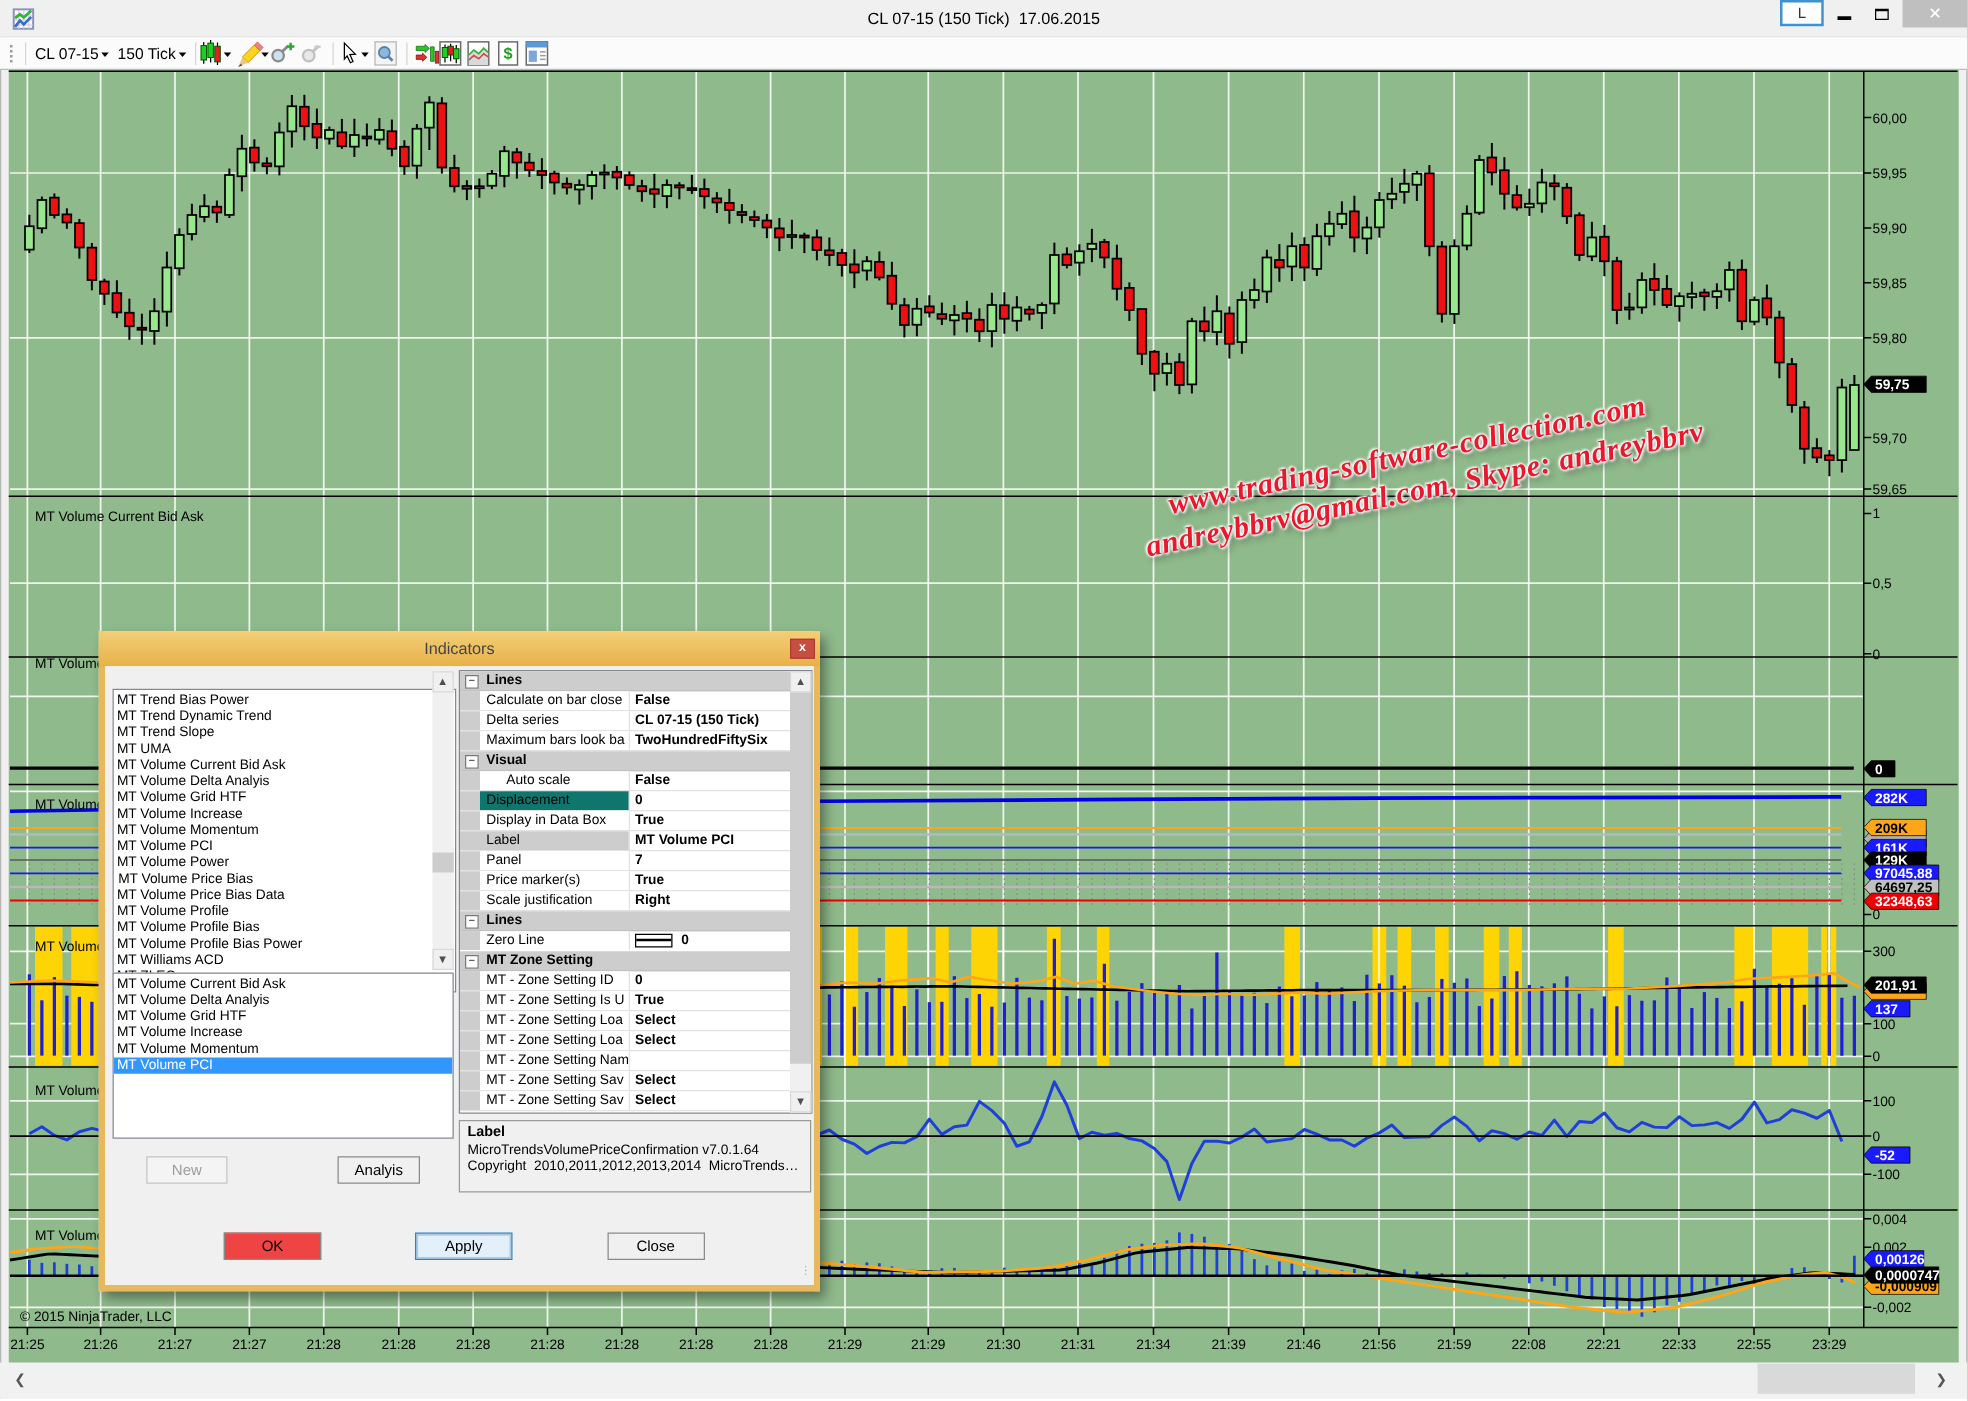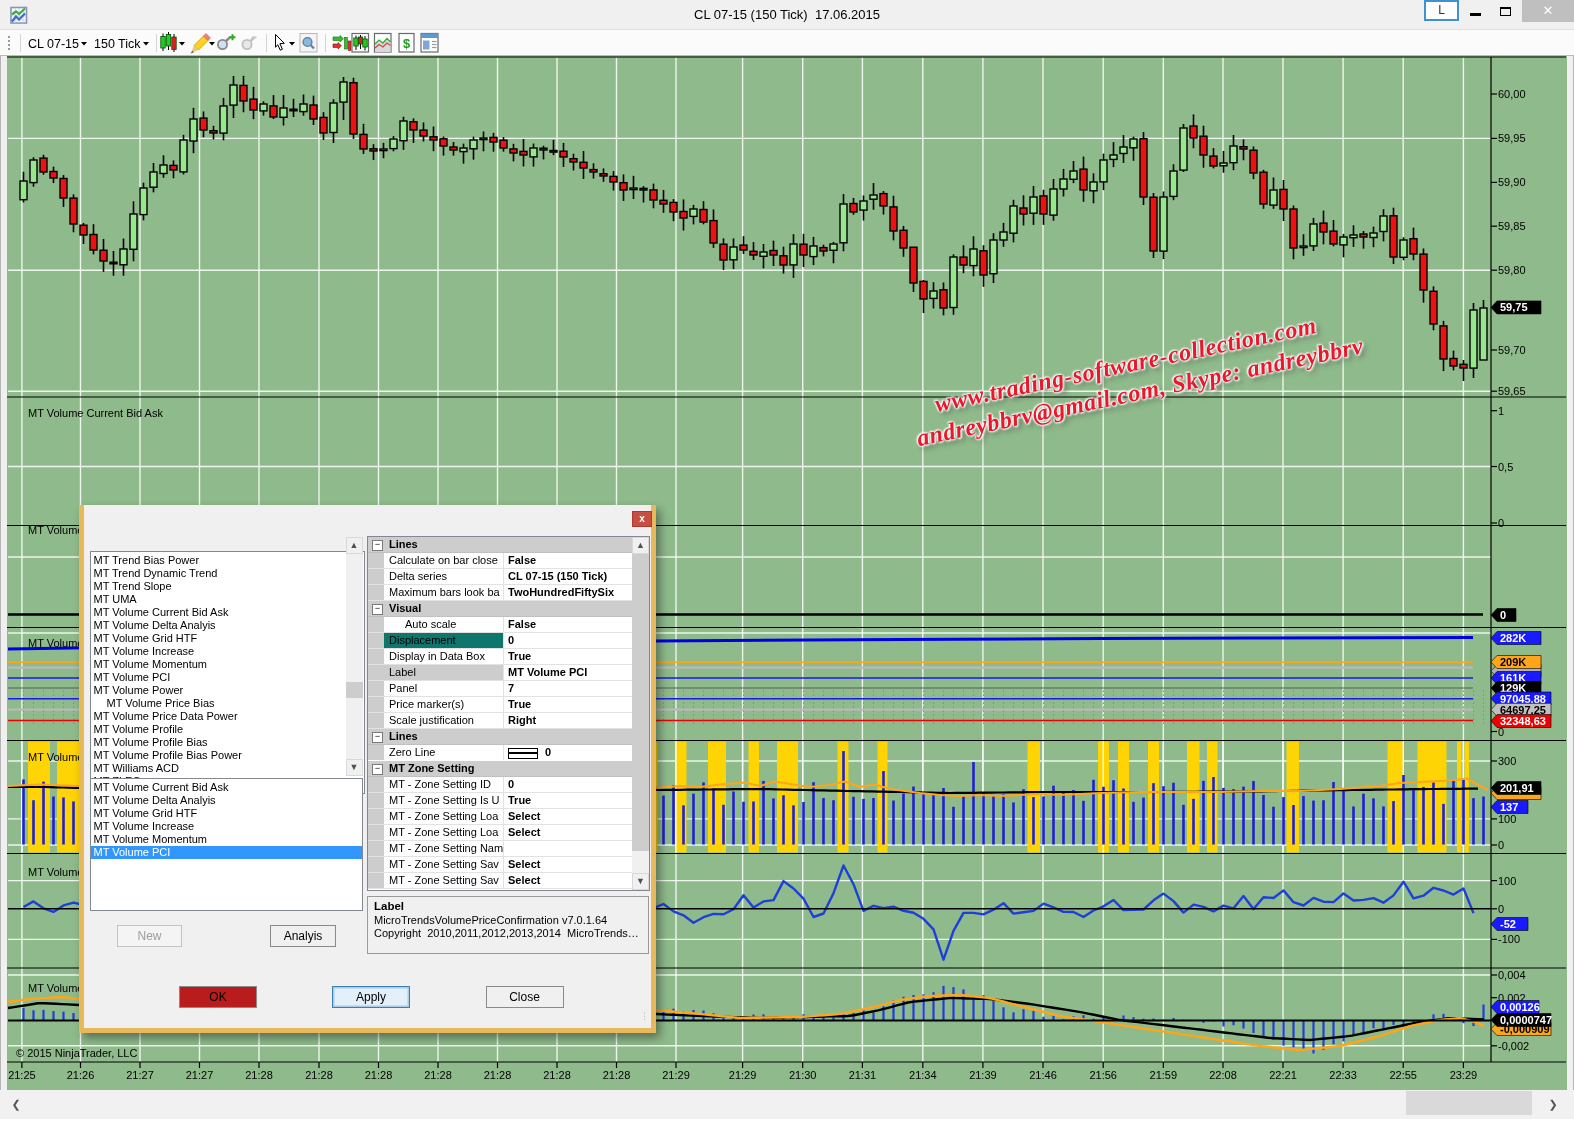--- a/index.html
+++ b/index.html
@@ -1059,37 +1059,38 @@
     <line x1="12" y1="20" x2="26" y2="20" stroke="#c9cfe3" stroke-width="0.9" stroke-linecap="butt"></line>
     <polyline points="12,14.5 16,11.5 19,14 25,8.5" fill="none" stroke="#3fae3f" stroke-width="2.2"></polyline>
     <polyline points="12,21.5 16,16.5 19,19.5 25,13.5" fill="none" stroke="#3a6cc8" stroke-width="2.2"></polyline>
   </svg>
 <div style="position:absolute;left:0;top:1119px;width:1574px;height:2px;background:#fff;z-index:1"></div>
 
 <div style="position:absolute;left:938px;top:391px;z-index:3;transform:rotate(-11.8deg);transform-origin:0 100%;font-family:'Liberation Serif',serif;font-style:italic;font-weight:bold;font-size:24px;letter-spacing:0.6px;color:#E8192C;white-space:nowrap;text-shadow:0 0 1px #fff,0 0 2px #fff,0 0 3px #fff,1px 1px 2px #fff,-1px -1px 2px #fff,3px 4px 5px rgba(60,60,60,0.55)">www.trading-software-collection.com</div>
 <div style="position:absolute;left:920px;top:425px;z-index:3;transform:rotate(-11.8deg);transform-origin:0 100%;font-family:'Liberation Serif',serif;font-style:italic;font-weight:bold;font-size:24px;letter-spacing:0.6px;color:#E8192C;white-space:nowrap;text-shadow:0 0 1px #fff,0 0 2px #fff,0 0 3px #fff,1px 1px 2px #fff,-1px -1px 2px #fff,3px 4px 5px rgba(60,60,60,0.55)">andreybbrv@gmail.com, Skype: andreybbrv</div>
 
 <div id="dlg" style="position:absolute;left:79px;top:505px;width:577px;height:528px;background:#F0F0F0;border:5px solid #E8B85C;border-top:none;box-shadow:4px 5px 9px rgba(0,0,0,0.4);box-sizing:border-box;z-index:10;font-family:'Liberation Sans',sans-serif;font-size:11px">
+  <div style="position:absolute;left:-5px;top:0;width:577px;height:28px;background:linear-gradient(#F3CE78,#E8B149);text-align:center;line-height:28px;font-size:13px;color:#444">Indicators</div>
   <div style="position:absolute;left:548px;top:6px;width:20px;height:16px;background:#C74F42;border:1px solid #B03A30;box-sizing:border-box;color:#fff;text-align:center;line-height:14px;font-size:10px;font-weight:bold">x</div>
   <div style="position:absolute;left:0;top:28px;width:567px;height:495px;background:#F0F0F0"></div>
 
   <div style="position:absolute;left:5.5px;top:46px;width:275px;height:243px;background:#fff;border:1px solid #828790;box-sizing:border-box;overflow:hidden;padding-top:2px">
       <div style="height:13px;line-height:13px;padding-left:3px;white-space:nowrap">MT Trend Bias Power</div>
       <div style="height:13px;line-height:13px;padding-left:3px;white-space:nowrap">MT Trend Dynamic Trend</div>
       <div style="height:13px;line-height:13px;padding-left:3px;white-space:nowrap">MT Trend Slope</div>
       <div style="height:13px;line-height:13px;padding-left:3px;white-space:nowrap">MT UMA</div>
       <div style="height:13px;line-height:13px;padding-left:3px;white-space:nowrap">MT Volume Current Bid Ask</div>
       <div style="height:13px;line-height:13px;padding-left:3px;white-space:nowrap">MT Volume Delta Analyis</div>
       <div style="height:13px;line-height:13px;padding-left:3px;white-space:nowrap">MT Volume Grid HTF</div>
       <div style="height:13px;line-height:13px;padding-left:3px;white-space:nowrap">MT Volume Increase</div>
       <div style="height:13px;line-height:13px;padding-left:3px;white-space:nowrap">MT Volume Momentum</div>
       <div style="height:13px;line-height:13px;padding-left:3px;white-space:nowrap">MT Volume PCI</div>
       <div style="height:13px;line-height:13px;padding-left:3px;white-space:nowrap">MT Volume Power</div>
-      <div style="height:13px;line-height:13px;padding-left:16px;white-space:nowrap">MT Volume Price Bias</div>
-      <div style="height:13px;line-height:13px;padding-left:3px;white-space:nowrap">MT Volume Price Data Power</div>
+      <div style="height:13px;line-height:13px;padding-left:4px;white-space:nowrap">MT Volume Price Bias</div>
+      <div style="height:13px;line-height:13px;padding-left:3px;white-space:nowrap">MT Volume Price Bias Data</div>
       <div style="height:13px;line-height:13px;padding-left:3px;white-space:nowrap">MT Volume Profile</div>
       <div style="height:13px;line-height:13px;padding-left:3px;white-space:nowrap">MT Volume Profile Bias</div>
       <div style="height:13px;line-height:13px;padding-left:3px;white-space:nowrap">MT Volume Profile Bias Power</div>
       <div style="height:13px;line-height:13px;padding-left:3px;white-space:nowrap">MT Williams ACD</div>
       <div style="height:13px;line-height:13px;padding-left:3px;white-space:nowrap">MT ZLEC</div>
     </div>
   <div style="position:absolute;left:261.5px;top:32px;width:17px;height:239px;background:#F0F0F0">
     <div style="position:absolute;left:0;top:0px;width:17px;height:17px;background:#F0F0F0;border:1px solid #d9d9d9;box-sizing:border-box;text-align:center;line-height:15px;font-size:9px;color:#505050">▲</div>
       <div style="position:absolute;left:0;top:222px;width:17px;height:17px;background:#F0F0F0;border:1px solid #d9d9d9;box-sizing:border-box;text-align:center;line-height:15px;font-size:9px;color:#505050">▼</div>
     <div style="position:absolute;left:0;top:145px;width:17px;height:16px;background:#CDCDCD"></div>
@@ -1221,16 +1222,16 @@
       <div style="position:absolute;left:0;top:0px;width:17px;height:17px;background:#F0F0F0;border:1px solid #d9d9d9;box-sizing:border-box;text-align:center;line-height:15px;font-size:9px;color:#505050">▲</div>
         <div style="position:absolute;left:0;top:336px;width:17px;height:17px;background:#F0F0F0;border:1px solid #d9d9d9;box-sizing:border-box;text-align:center;line-height:15px;font-size:9px;color:#505050">▼</div>
       <div style="position:absolute;left:0;top:17px;width:17px;height:297px;background:#CDCDCD"></div>
     </div>
   </div>
 
   <div style="position:absolute;left:283px;top:391px;width:282px;height:58px;background:#F0F0F0;border:1px solid #9a9a9a;box-sizing:border-box;padding:3px 6px;line-height:13.5px">
     <b style="font-size:11.5px">Label</b><br>MicroTrendsVolumePriceConfirmation v7.0.1.64<br>Copyright&nbsp; 2010,2011,2012,2013,2014&nbsp; MicroTrends…
   </div>
 
-  <div style="position:absolute;left:95px;top:481px;width:78px;height:22px;background:#b91c1c;border:1px solid #8a8a8a;box-sizing:border-box;text-align:center;line-height:20px;font-size:12px">OK</div>
+  <div style="position:absolute;left:95px;top:481px;width:78px;height:22px;background:#ef4444;border:1px solid #8a8a8a;box-sizing:border-box;text-align:center;line-height:20px;font-size:12px">OK</div>
   <div style="position:absolute;left:248px;top:481px;width:78px;height:22px;background:#E4F0F9;border:1px solid #3C7FB1;box-sizing:border-box;text-align:center;line-height:20px;font-size:12px;box-shadow:0 0 0 1.5px #A9CBE8 inset">Apply</div>
   <div style="position:absolute;left:401.5px;top:481px;width:78px;height:22px;background:#F0F0F0;border:1px solid #8a8a8a;box-sizing:border-box;text-align:center;line-height:20px;font-size:12px">Close</div>
   <div style="position:absolute;left:556px;top:506px;width:10px;height:10px;color:#b0b0b0;font-size:9px;letter-spacing:1px">⋮</div>
 </div>
 </body></html>

